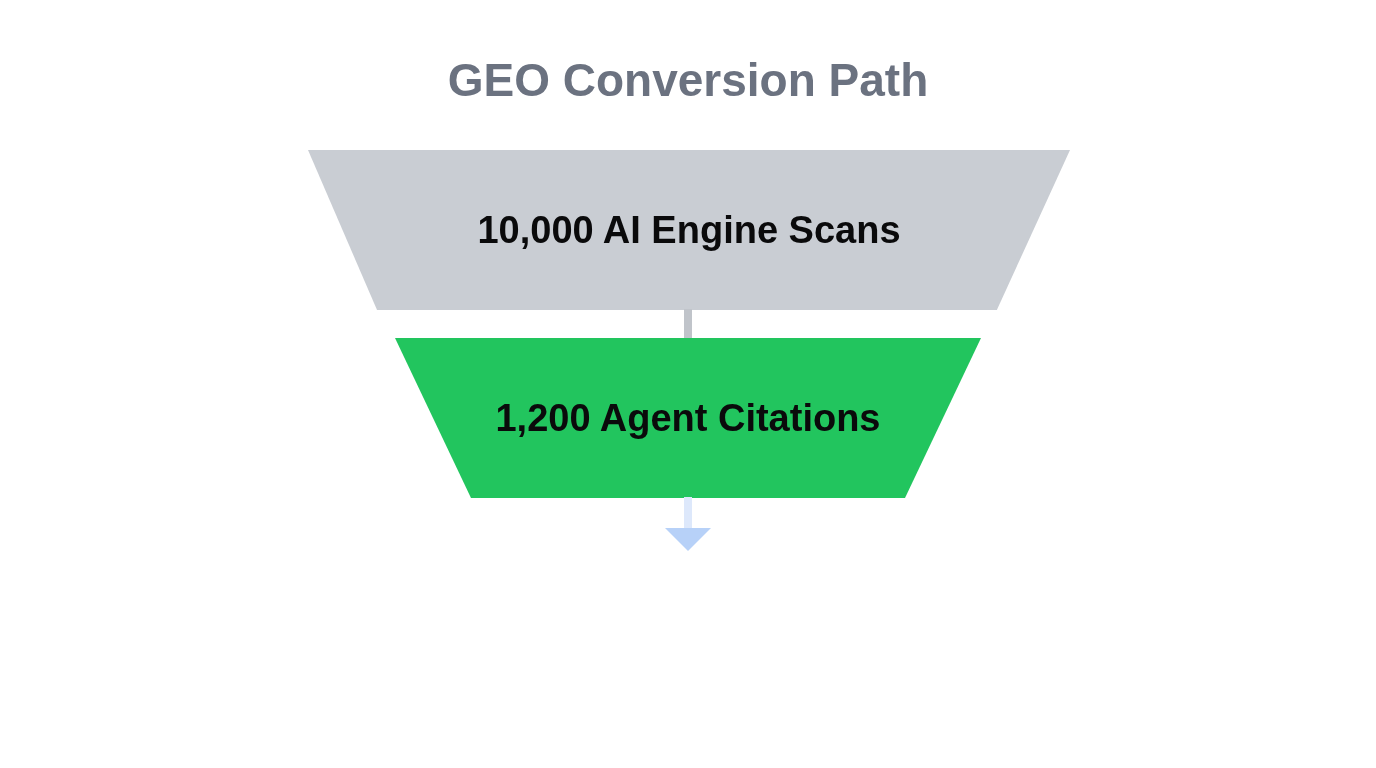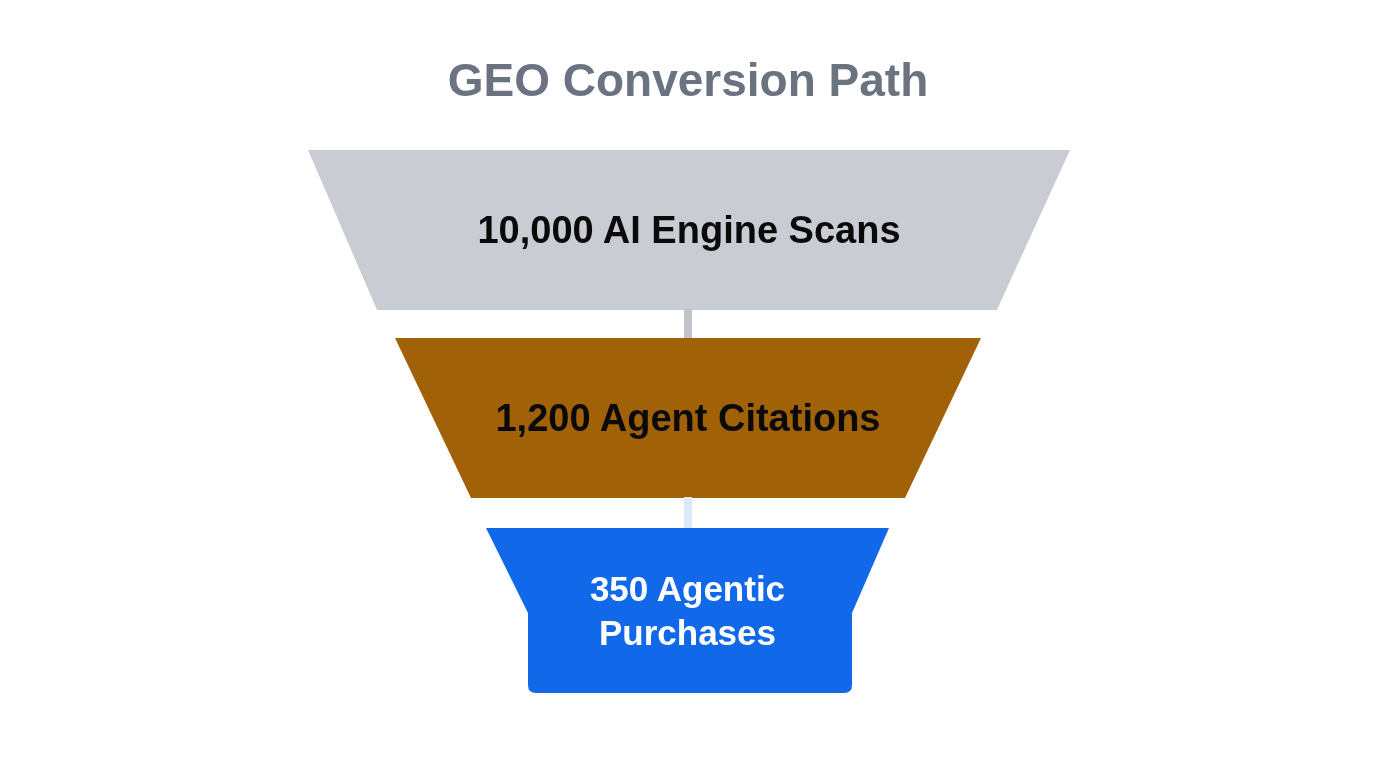--- a/index.html
+++ b/index.html
@@ -21,33 +21,33 @@
     letter-spacing:0px;
   }
   .stage{
     position:absolute;
     display:flex;
     align-items:center;
     justify-content:center;
   }
   .stage-label{
     font-weight:bold;
-    text-align:center;
+    text-align:right;
   }
   
   .stage1{
     left:308px; top:150px; width:762px; height:160px;
     background:#c9cdd3;
     clip-path:polygon(0% 0%, 100% 0%, 90.4% 100%, 9.06% 100%);
   }
   .stage1 .stage-label{ font-size:38px; color:#0a0a0b; }
   
   .stage2{
     left:395px; top:338px; width:586px; height:160px;
-    background:#a16207;
+    background:#22c55e;
     clip-path:polygon(0% 0%, 100% 0%, 87.03% 100%, 12.97% 100%);
   }
   .stage2 .stage-label{ font-size:38px; color:#0a0a0b; }
   
   .stage3{
     left:486px; top:528px; width:403px; height:165px;
     background:#1168e8;
     clip-path:polygon(0% 0%, 100% 0%, 90.8% 51.5%, 90.8% 100%, 10.4% 100%, 10.4% 51.5%);
     clip-path:path("M0 0 H403 L366 85 V157 Q366 165 358 165 H50 Q42 165 42 157 V85 Z");
   }
@@ -80,17 +80,14 @@
   <div class="arrow-stem arrow1-stem"></div>
   <div class="arrow-head arrow1-head"></div>
 
   <div class="stage stage2">
     <div class="stage-label">1,200 Agent Citations</div>
   </div>
 
   <div class="arrow-stem arrow2-stem"></div>
   <div class="arrow-head arrow2-head"></div>
 
-  <div class="stage stage3">
-    <div class="stage-label">350 Agentic Purchases</div>
-  </div>
 
 </div>
 
 </body></html>

